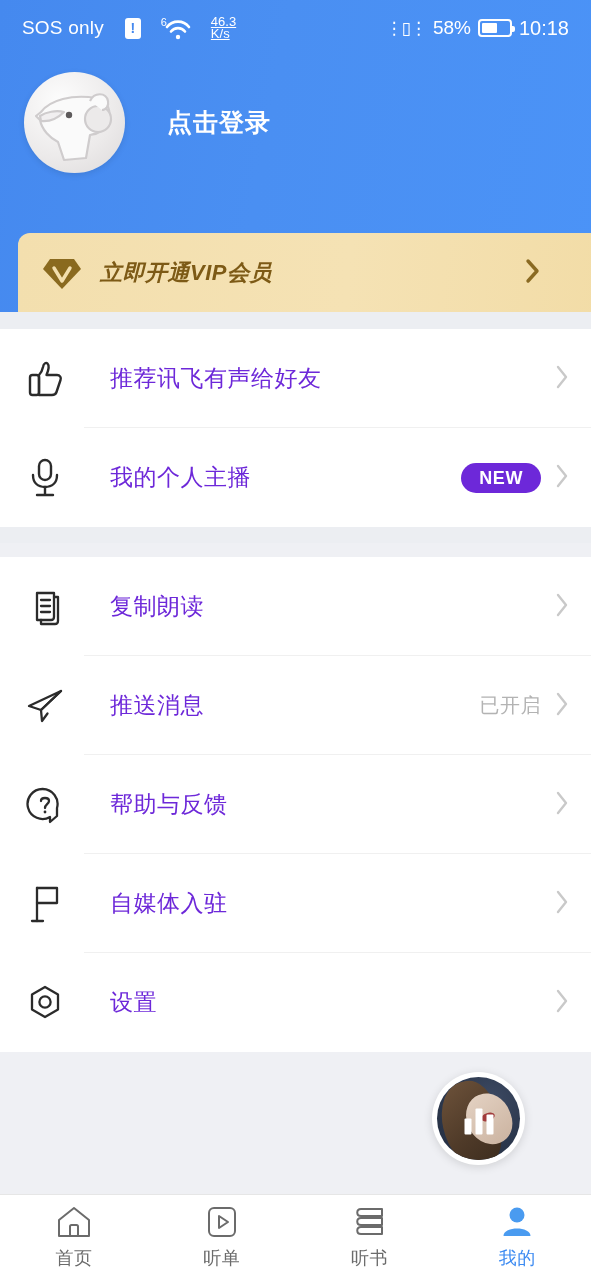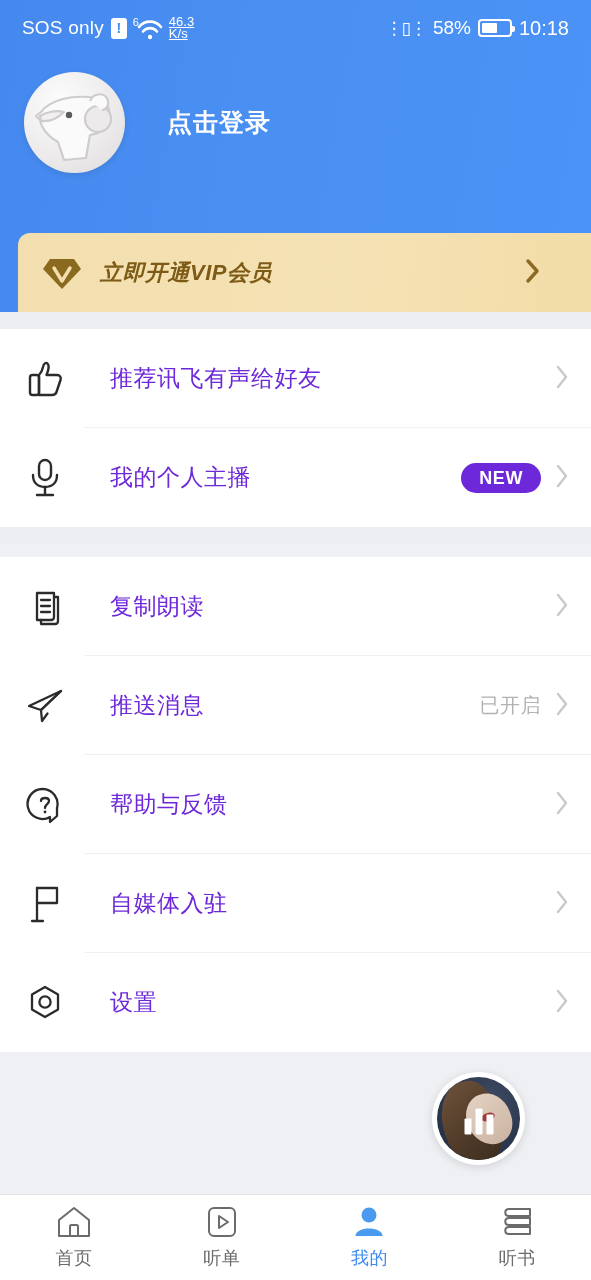--- a/index.html
+++ b/index.html
@@ -16,21 +16,21 @@
     position:absolute; top:0; left:0; width:591px; height:312px;
     background:linear-gradient(100deg,#4589ef 0%,#4a8ff2 45%,#4b93f7 100%);
   }
 
   
   .statusbar{
     position:absolute; top:0; left:0; width:591px; height:56px;
     display:flex; align-items:center; justify-content:space-between;
     padding:0 22px; color:#fff;
   }
-  .sb-left{ display:flex; align-items:center; gap:7px; }
+  .sb-left{ display:flex; align-items:center; gap:21px; }
   .sb-right{ display:flex; align-items:center; gap:7px; }
   .sos{ font-size:19px; letter-spacing:.2px; }
   .alert-badge{
     width:16px; height:21px; background:#fff; border-radius:3px;
     display:flex; align-items:center; justify-content:center;
     color:#4589ef; font-size:14px; font-weight:bold; line-height:1;
   }
   .wifi-wrap{ position:relative; width:28px; height:22px; }
   .wifi-sup{ position:absolute; left:-1px; top:-1px; font-size:11px; color:#fff; }
   .net-speed{ font-size:13px; line-height:12px; text-align:left;text-decoration:underline; }
@@ -388,37 +388,37 @@
         <svg width="34" height="34" viewBox="0 0 34 34">
           <g stroke="#6b6b6b" stroke-width="2" fill="none" stroke-linejoin="round" stroke-linecap="round">
             <rect x="4" y="3" width="26" height="28" rx="5"></rect>
             <path d="M14 11 L23 17 L14 23 Z"></path>
           </g>
         </svg>
       </span>
       <span class="tlabel">听单</span>
     </div>
 
-    <div class="tab active">
-      <span class="ticon">
-        <svg width="34" height="34" viewBox="0 0 34 34">
-          <circle cx="17" cy="10" r="7.5" fill="#4a9bf0"></circle>
-          <path d="M3.5 31 C3.5 21 30.5 21 30.5 31 Z" fill="#4a9bf0"></path>
-        </svg>
-      </span>
-      <span class="tlabel">我的</span>
-    </div>
-
     <div class="tab">
       <span class="ticon">
         <svg width="36" height="34" viewBox="0 0 36 34">
           <g stroke="#6b6b6b" stroke-width="2" fill="none" stroke-linejoin="round" stroke-linecap="round">
             <path d="M31 4 L10 4 C5 4 5 11 10 11 L31 11 Z"></path>
             <path d="M31 13 L10 13 C5 13 5 20 10 20 L31 20 Z"></path>
             <path d="M31 22 L10 22 C5 22 5 29 10 29 L31 29 Z"></path>
           </g>
         </svg>
       </span>
       <span class="tlabel">听书</span>
     </div>
+
+    <div class="tab active">
+      <span class="ticon">
+        <svg width="34" height="34" viewBox="0 0 34 34">
+          <circle cx="17" cy="10" r="7.5" fill="#4a9bf0"></circle>
+          <path d="M3.5 31 C3.5 21 30.5 21 30.5 31 Z" fill="#4a9bf0"></path>
+        </svg>
+      </span>
+      <span class="tlabel">我的</span>
+    </div>
   </div>
 
 </div>
 
 </body></html>

